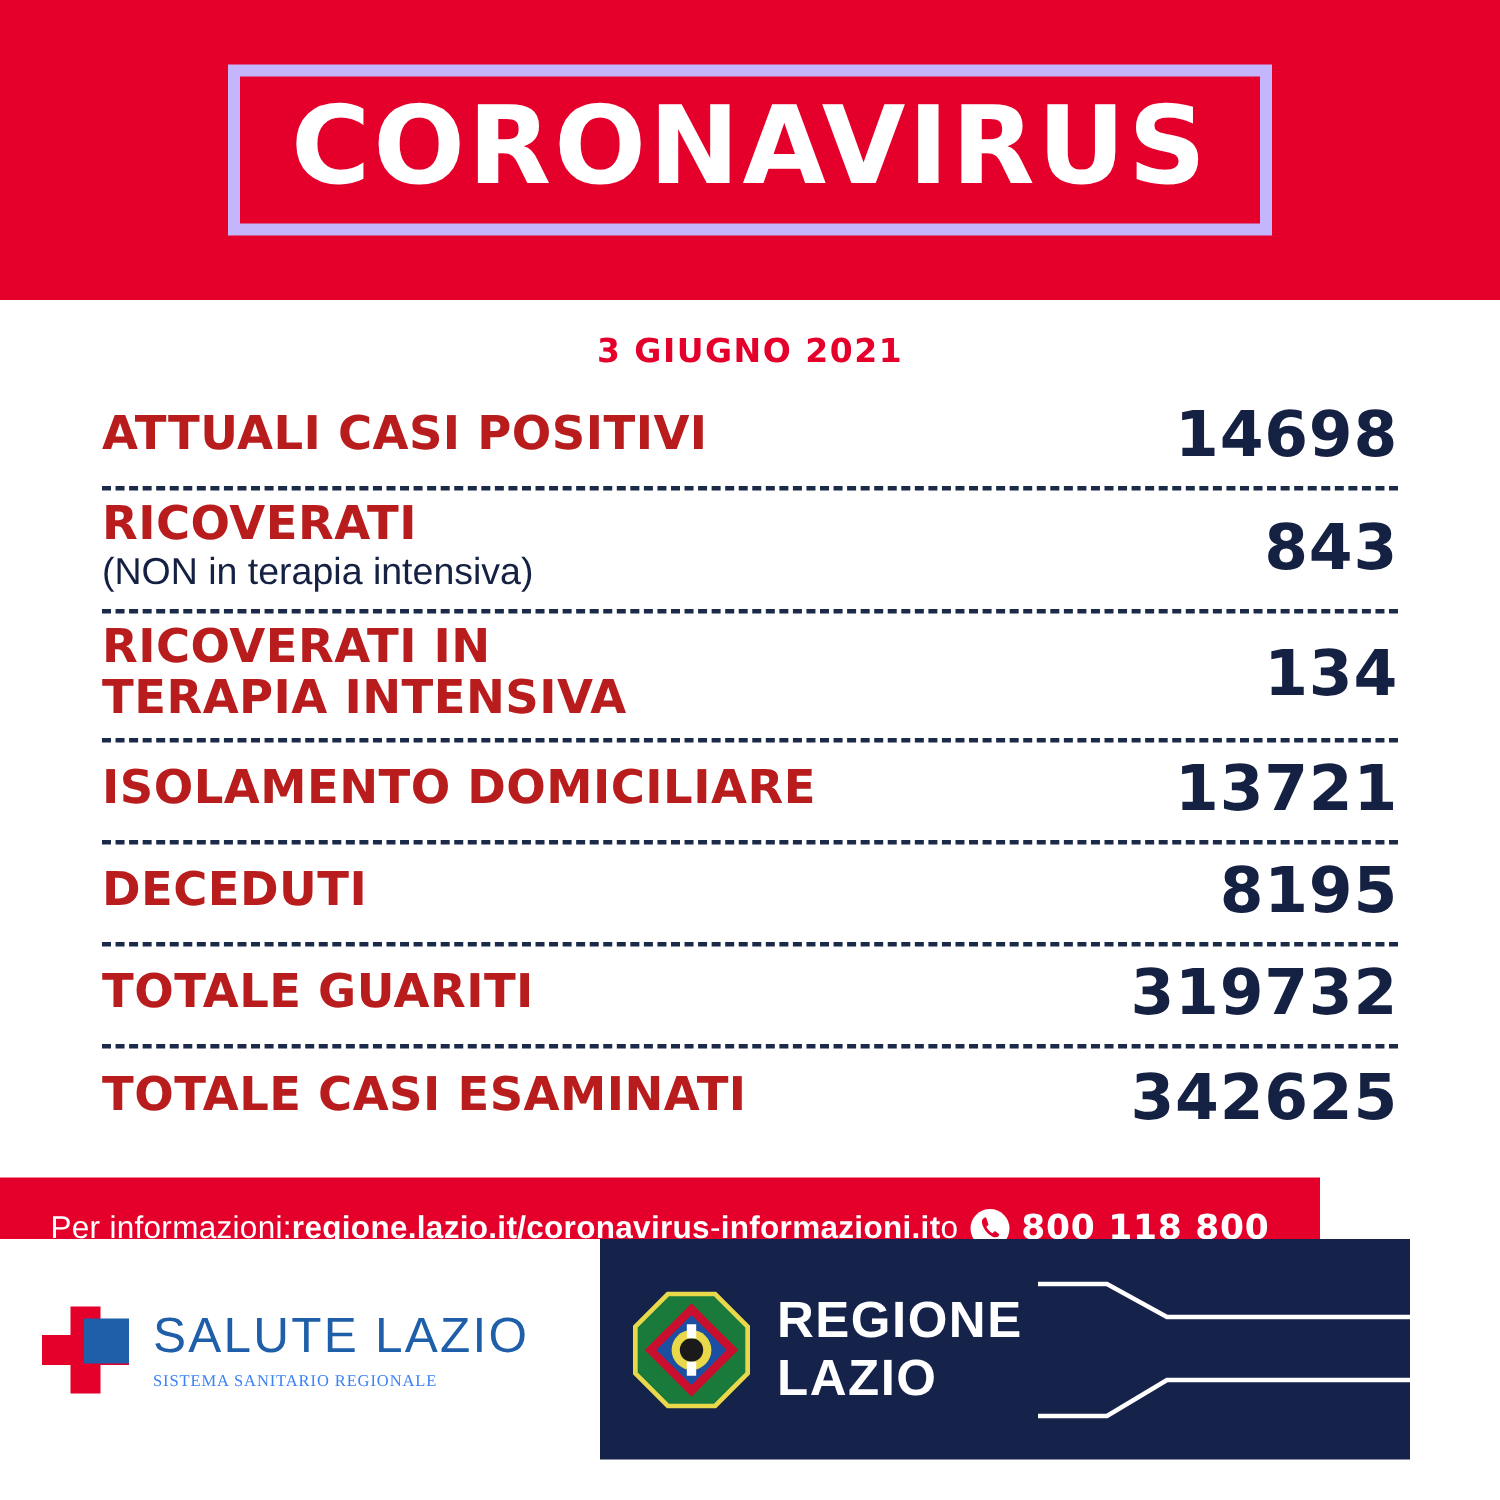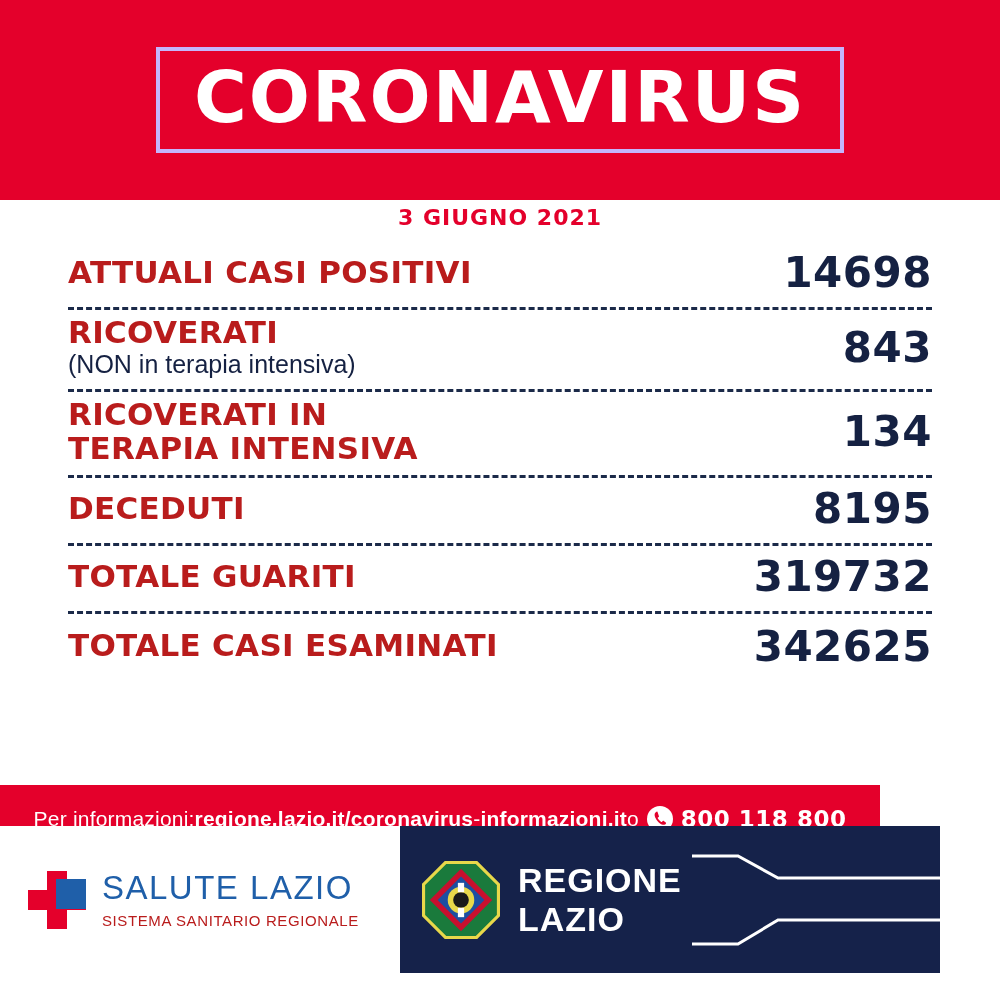--- a/index.html
+++ b/index.html
@@ -11,40 +11,40 @@
   }
   .page { position: relative; width: 1000px; height: 1000px; background: #ffffff; }
 
   
   .header {
     width: 1000px; height: 200px;
     background: #e4002b;
     display: flex; align-items: center; justify-content: center;
   }
   .header-frame {
-    border: 4px solid #c4b5fd;
+    border: 8px solid #c4b5fd;
     padding: 10px 34px 16px 34px;
     display: flex; align-items: center; justify-content: center;
   }
   .header-title {
     color: #ffffff;
     font-family: "DejaVu Sans", sans-serif;
     font-weight: bold;
     font-size: 72px;
     letter-spacing: 2px;
     line-height: 1;
     text-transform: uppercase;
     white-space: nowrap;
   }
 
   
   .date-row {
     width: 1000px;
     text-align: center;
-    padding-top: 5px;
+    padding-top: 22px;
     padding-bottom: 8px;
   }
   .date-text {
     color: #e4002b;
     font-family: "DejaVu Sans", sans-serif;
     font-weight: bold;
     font-size: 22px;
     letter-spacing: 1px;
   }
 
@@ -157,23 +157,23 @@
   .salute-text { display: flex; flex-direction: column; }
   .salute-title {
     color: #1f5fa9;
     font-family: "Liberation Sans", sans-serif;
     font-weight: normal;
     font-size: 33px;
     letter-spacing: 1.5px;
     line-height: 1.1;
   }
   .salute-sub {
-    color: #b91c1c;
-    font-family: Liberation Sans, sans-serif;
-    font-size: 15px;
+    color: #3b82f6;
+    font-family: Liberation Serif, serif;
+    font-size: 11px;
     letter-spacing: 0.6px;
     margin-top: 6px;
   }
   .footer-right {
     width: 540px; height: 147px;
     background: #15224a;
     display: flex; align-items: center;
     padding-left: 22px;
     position: relative;
     overflow: hidden;
@@ -233,20 +233,26 @@
     </div>
 
     <div class="stat-row">
       <div class="stat-label-wrap">
         <div class="stat-label" style="white-space: pre-line;">RICOVERATI IN
 TERAPIA INTENSIVA</div>
       </div>
       <div class="stat-value">134</div>
     </div>
 
+    <div class="stat-row">
+      <div class="stat-label-wrap">
+        <div class="stat-label">ISOLAMENTO DOMICILIARE</div>
+      </div>
+      <div class="stat-value">13721</div>
+    </div>
 
     <div class="stat-row">
       <div class="stat-label-wrap">
         <div class="stat-label">DECEDUTI</div>
       </div>
       <div class="stat-value">8195</div>
     </div>
 
     <div class="stat-row">
       <div class="stat-label-wrap">

